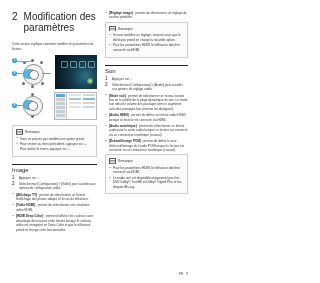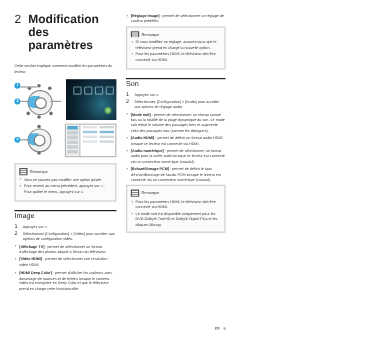--- a/index.html
+++ b/index.html
@@ -6,21 +6,21 @@
   body{width:200px;height:283px;overflow:hidden;
        font-family:"Liberation Sans",sans-serif;color:#231f20;}
   .page{position:relative;width:200px;height:283px;box-sizing:border-box;
         padding:11px 12px 0 12px;}
   .cols{display:flex;gap:8px;}
   .col{width:85px;}
 
   
   .chapter{display:flex;gap:6px;align-items:flex-start;margin-bottom:9px;}
   .chapter-num{font-size:10px;font-weight:400;line-height:11px;color:#231f20;}
-  .chapter-title{font-size:10px;font-weight:700;line-height:11px;color:#231f20;}
+  .chapter-title{font-size:10px;font-weight:400;line-height:11px;color:#231f20;}
 
   .intro{font-size:3.1px;line-height:4.6px;color:#3a3a3a;margin-bottom:4px;}
 
   
   .figures{display:flex;gap:3px;margin-bottom:3px;}
   .fig-remote{position:relative;width:40px;height:34px;background:#ffffff;}
   .fig-photo{width:42px;height:34px;
     background:radial-gradient(circle at 72% 62%,#2a6f86 0%,#14394b 38%,#0a1f2c 70%,#050f17 100%);
     position:relative;overflow:hidden;}
   .fig-photo .glow{position:absolute;right:4px;bottom:5px;width:6px;height:6px;border-radius:50%;

